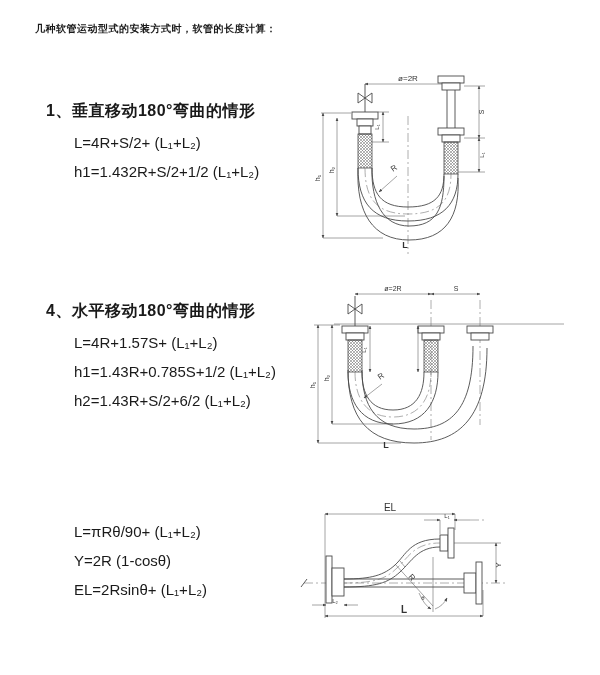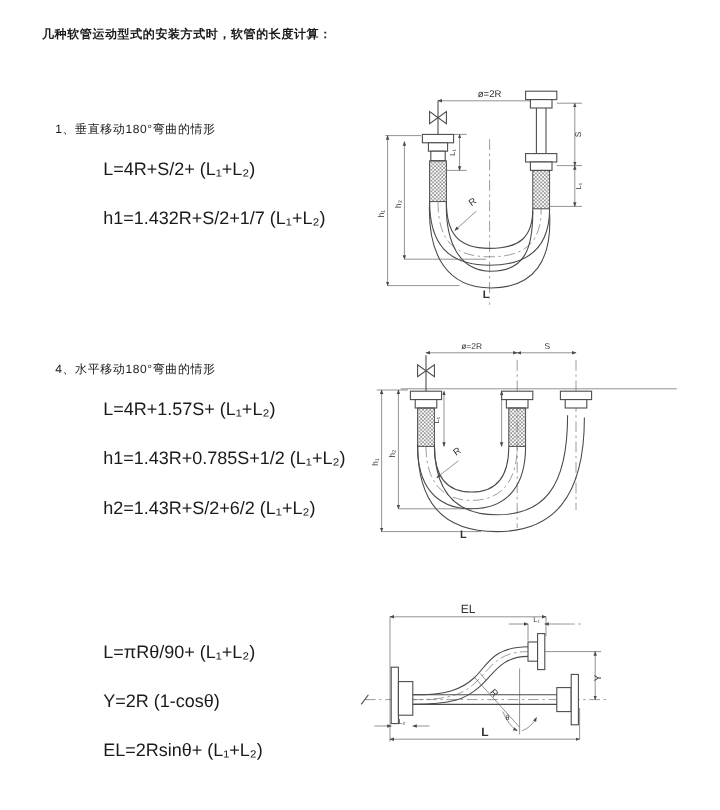--- a/index.html
+++ b/index.html
@@ -5,23 +5,23 @@
   html,body{margin:0;padding:0;}
   body{
     width:600px;height:675px;position:relative;background:#ffffff;
     font-family:"Liberation Sans","DejaVu Sans",sans-serif;color:#1a1a1a;overflow:hidden;
   }
   .title{
     position:absolute;left:35px;top:22px;font-size:10px;font-weight:bold;
     letter-spacing:0.5px;margin:0;
   }
   .sec{position:absolute;left:46px;width:278px;}
-  .sec h2{font-size:10px;font-weight:normal;margin:0 0 6px 0;letter-spacing:0.5px;}
+  .sec h2{font-size:16px;font-weight:bold;margin:0 0 6px 0;letter-spacing:0.5px;}
   .fx{margin:0;padding-left:28px;}
-  .fx p{margin:12px;font-size:15px;line-height:29px;white-space:nowrap;}
+  .fx p{margin:0;font-size:15px;line-height:29px;white-space:nowrap;}
   #sec1{top:101px;}
   #sec2{top:301px;}
   #sec3{top:517px;}
   .dg{position:absolute;}
   #dg1{left:313px;top:68px;}
   #dg2{left:306px;top:280px;}
   #dg3{left:296px;top:500px;}
   svg text{fill:#333;font-family:"Liberation Sans","DejaVu Sans",sans-serif;}
   svg .ln{stroke:#4a4a4a;stroke-width:0.9;fill:none;}
   svg .thin{stroke:#5a5a5a;stroke-width:0.55;fill:none;}
@@ -30,21 +30,21 @@
 </style>
 </head>
 <body>
 
 <h1 class="title">几种软管运动型式的安装方式时，软管的长度计算：</h1>
 
 <section class="sec" id="sec1">
   <h2>1、垂直移动180°弯曲的情形</h2>
   <div class="fx">
     <p>L=4R+S/2+ (L₁+L₂)</p>
-    <p>h1=1.432R+S/2+1/7 (L₁+L₂)</p>
+    <p>h1=1.432R+S/2+1/2 (L₁+L₂)</p>
   </div>
 </section>
 
 <section class="sec" id="sec2">
   <h2>4、水平移动180°弯曲的情形</h2>
   <div class="fx">
     <p>L=4R+1.57S+ (L₁+L₂)</p>
     <p>h1=1.43R+0.785S+1/2 (L₁+L₂)</p>
     <p>h2=1.43R+S/2+6/2 (L₁+L₂)</p>
   </div>

